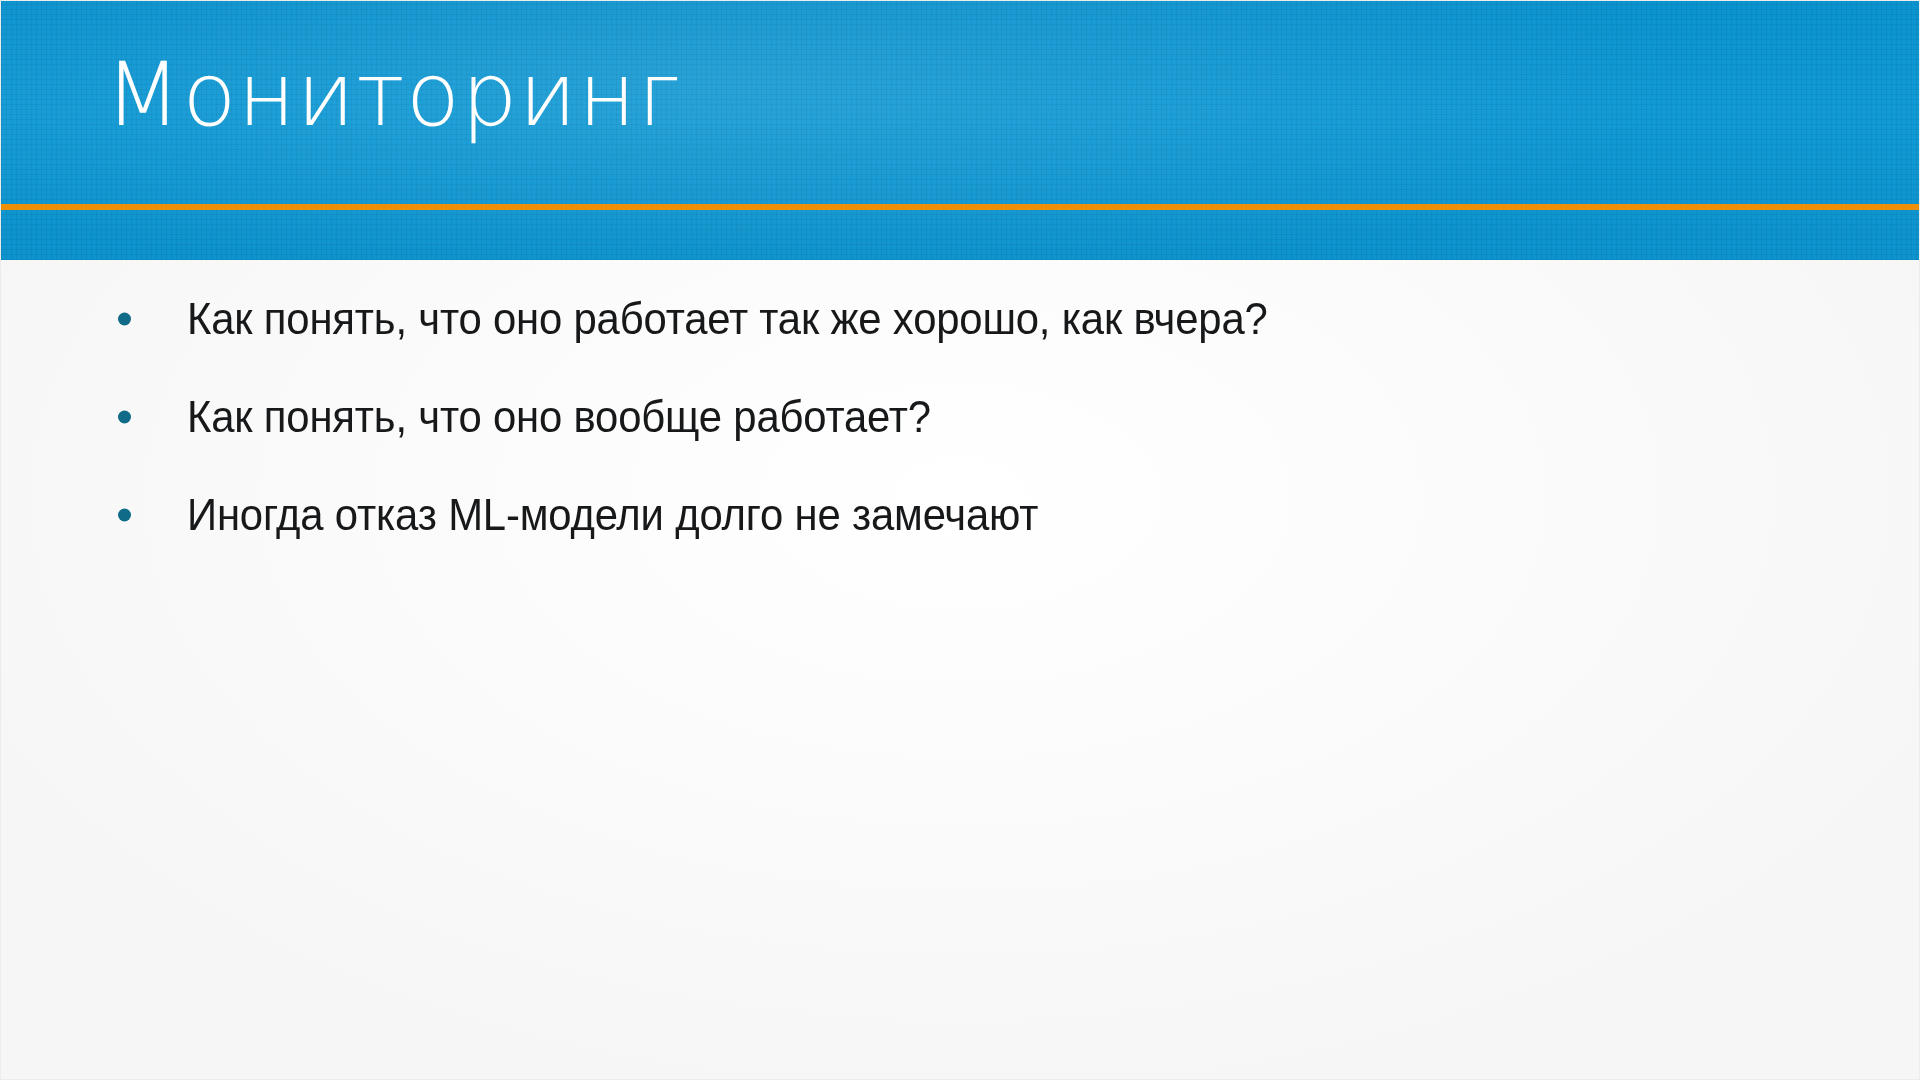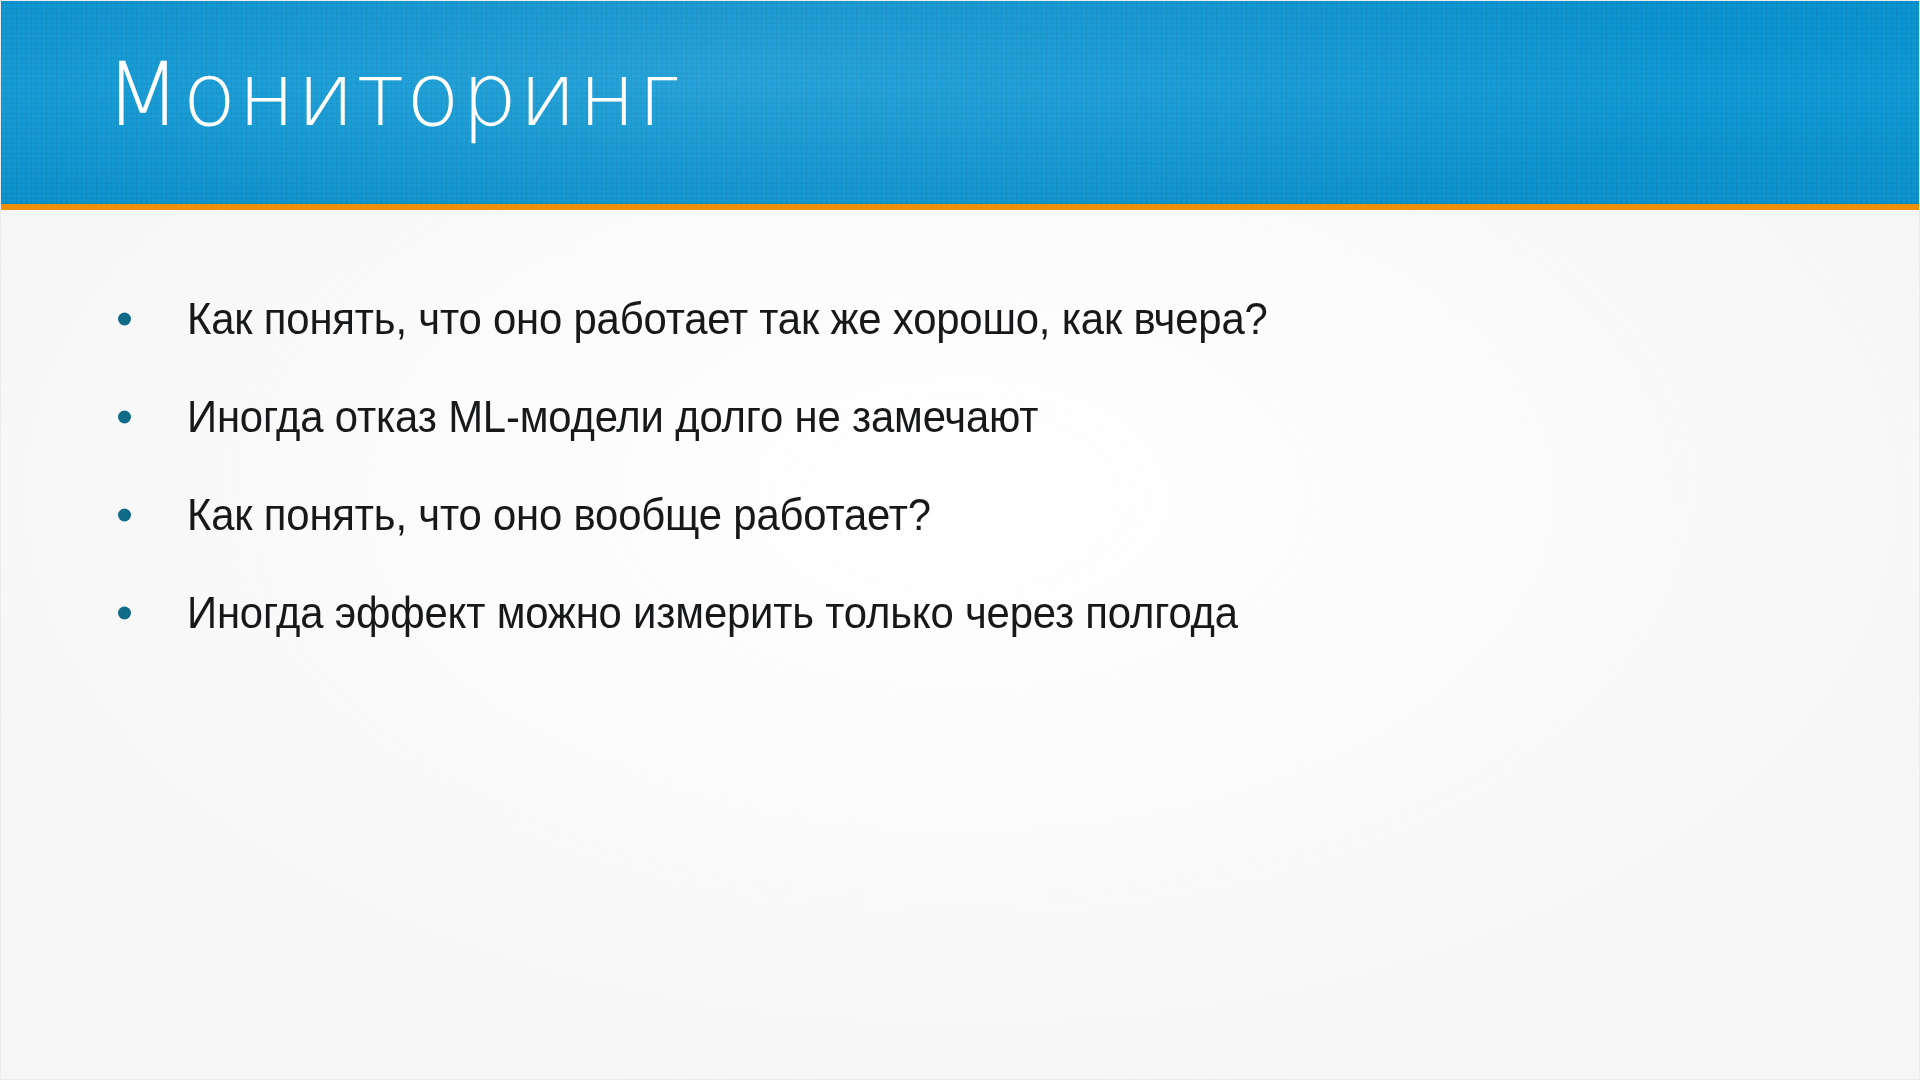--- a/index.html
+++ b/index.html
@@ -25,21 +25,21 @@
     overflow:hidden;
     border:1px solid #ececec;
   }
 
   
   .header {
     position:absolute;
     left:0;
     top:0;
     width:1920px;
-    height:203px;
+    height:259px;
     background:
       linear-gradient(180deg, #0b93cf 0%, #119ad6 42%, #0d93cd 100%);
     overflow:hidden;
   }
 
   
   .header-grid {
     position:absolute;
     inset:0;
     background-image:
@@ -152,26 +152,22 @@
   <div class="accent-rule"></div>
 
   <div class="content">
     <ul class="bullet-list">
       <li class="bullet-item">
         <span class="bullet-dot"></span>
         <span class="bullet-text">Как понять, что оно работает так же хорошо, как вчера?</span>
       </li>
       <li class="bullet-item">
         <span class="bullet-dot"></span>
-        <span class="bullet-text">Иногда отказ ML-модели долго не замечают</span>
-      </li>
-      <li class="bullet-item">
-        <span class="bullet-dot"></span>
         <span class="bullet-text">Как понять, что оно вообще работает?</span>
       </li>
       <li class="bullet-item">
         <span class="bullet-dot"></span>
-        <span class="bullet-text">Иногда эффект можно измерить только через полгода</span>
+        <span class="bullet-text">Иногда отказ ML-модели долго не замечают</span>
       </li>
     </ul>
   </div>
 
 </div>
 
 </body></html>

